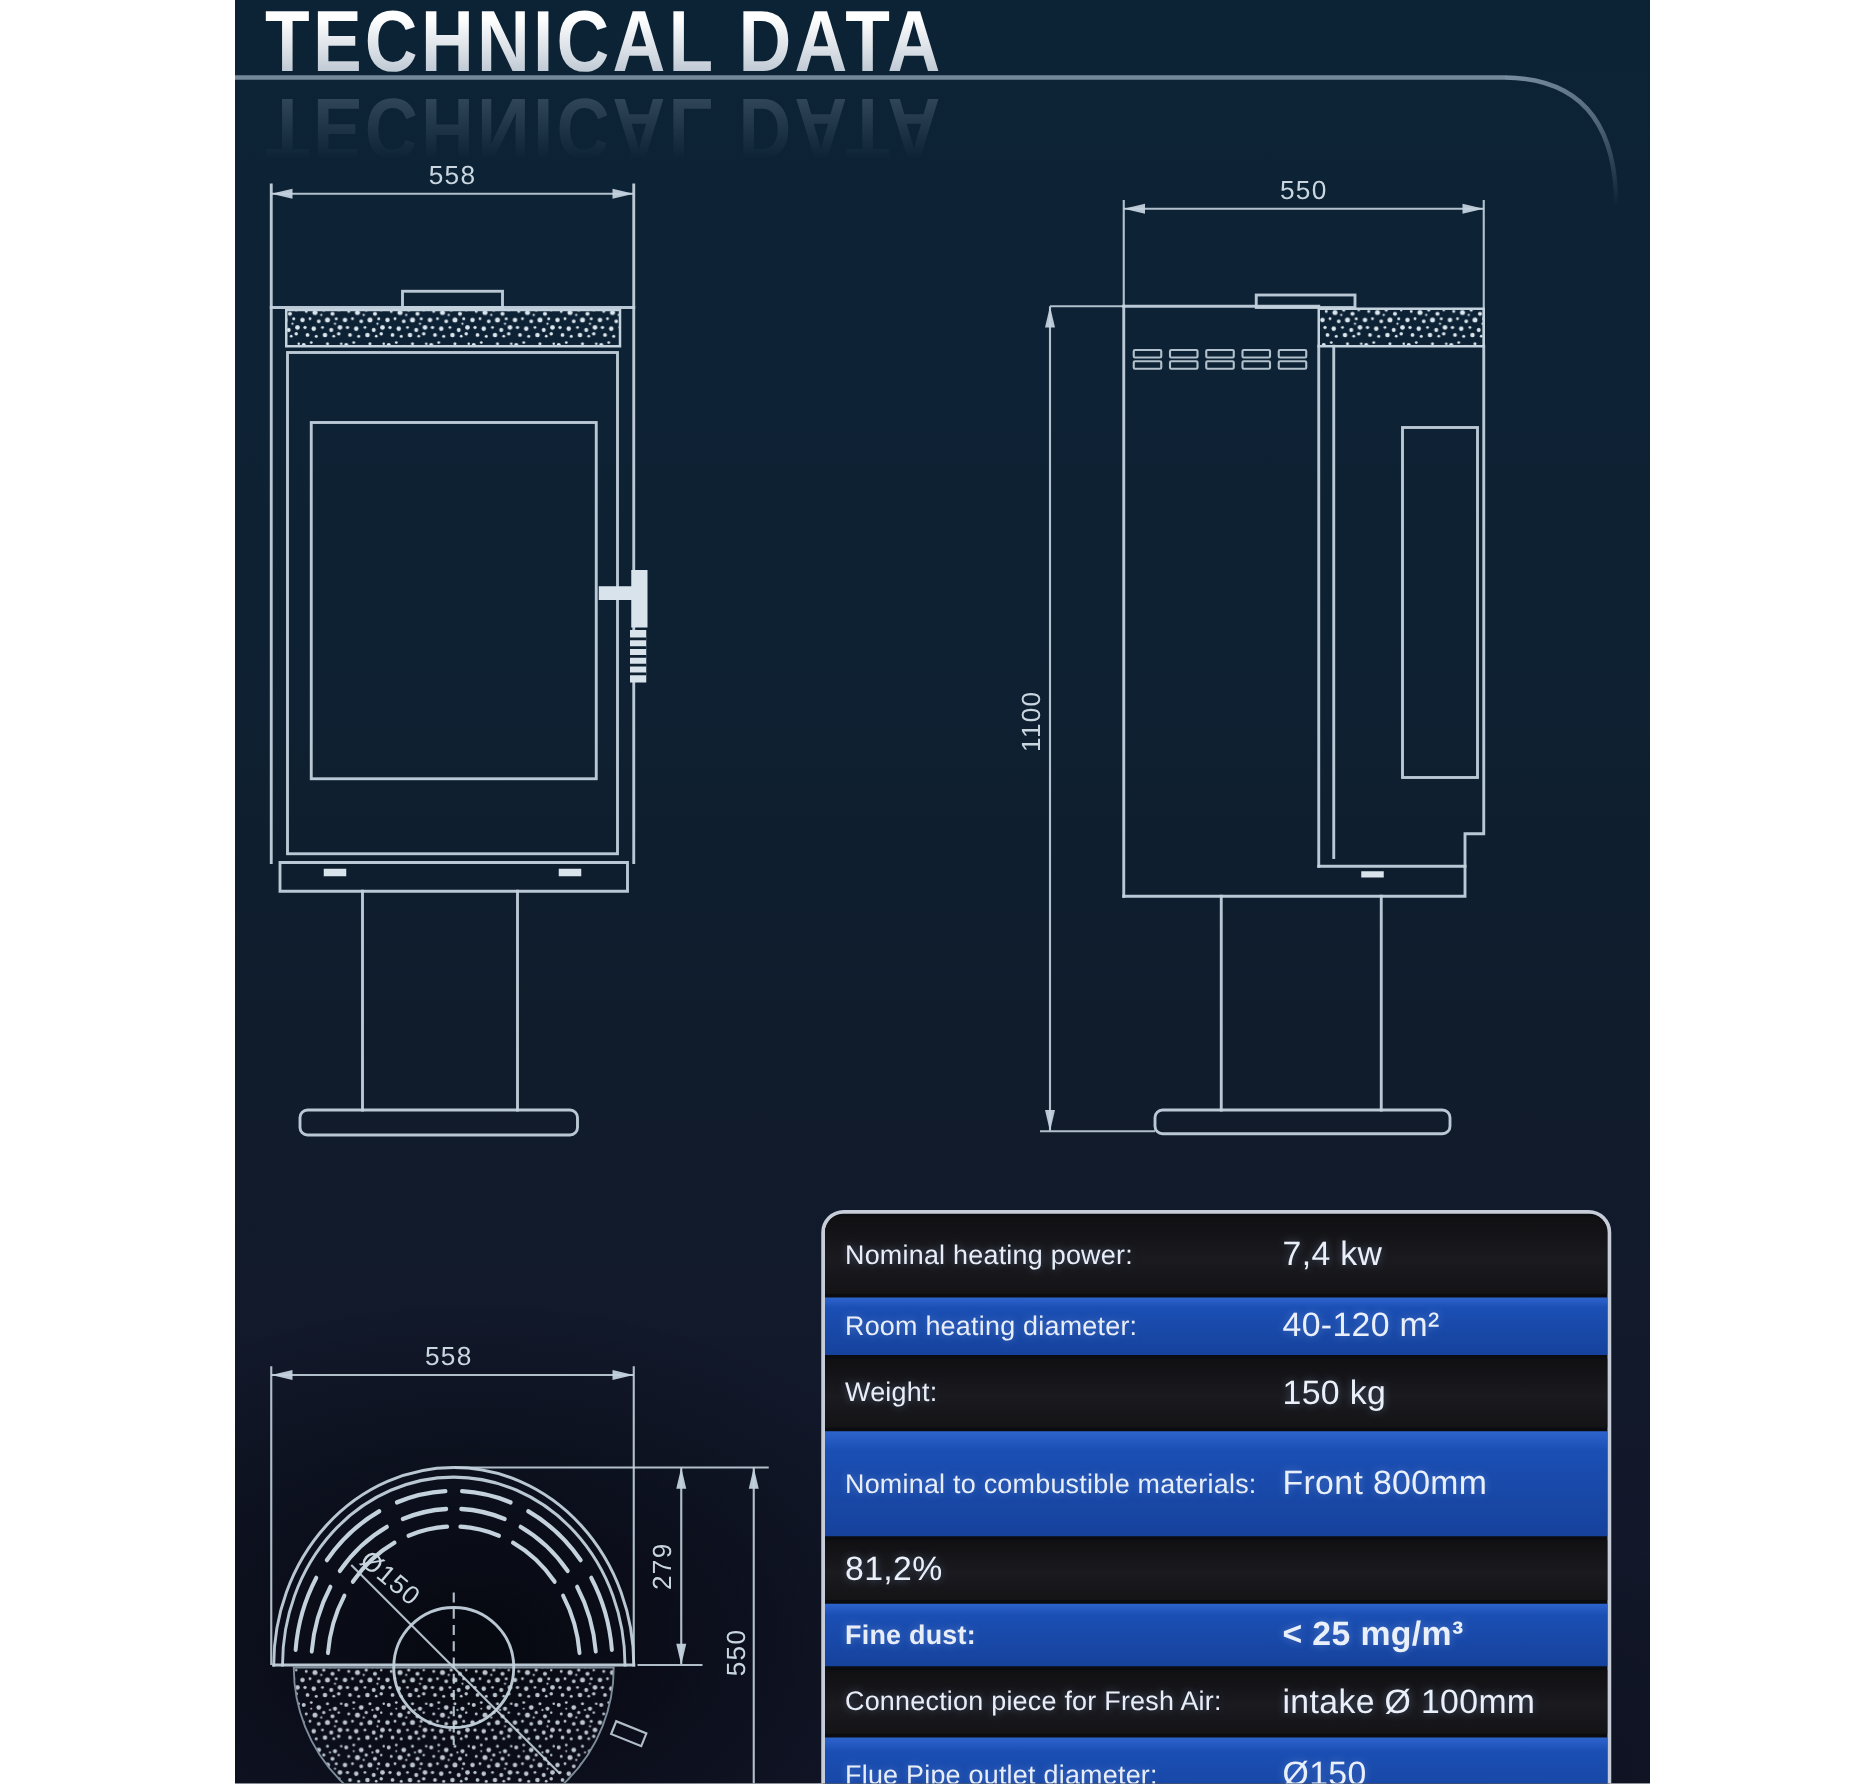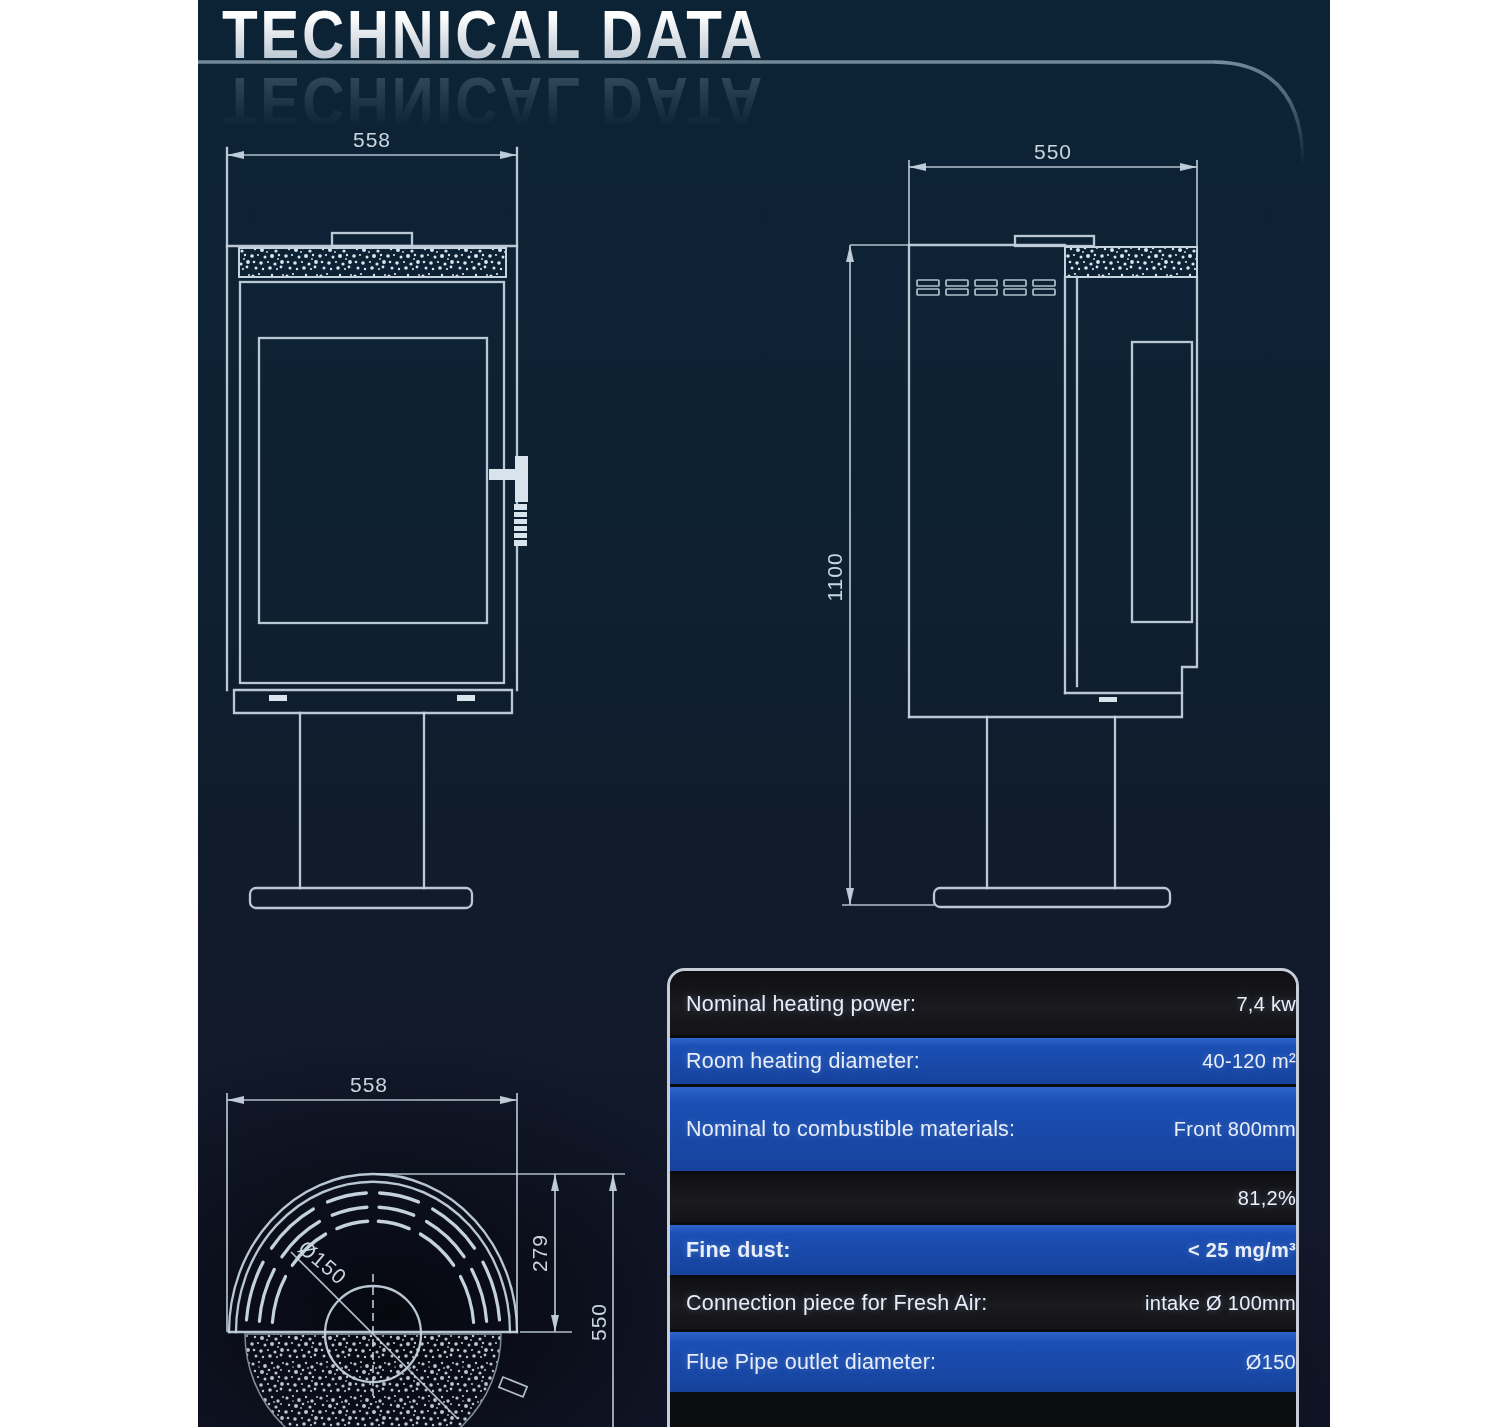--- a/index.html
+++ b/index.html
@@ -1,18 +1,18 @@
 <!DOCTYPE html>
 <html><head>
 <meta charset="utf-8">
 <style>
   html,body{margin:0;padding:0;background:#ffffff;}
   .screen{position:relative;width:1500px;height:1427px;background:#ffffff;overflow:hidden;
           font-family:"Liberation Sans", sans-serif;}
-  .panel{position:absolute;left:198px;top:0;width:1132px;height:1427px;overflow:hidden;
+  .panel{position:absolute;left:188px;top:0;width:1132px;height:1427px;overflow:hidden;
     background:
       radial-gradient(ellipse 640px 430px at 17% 92%, rgba(2,3,7,0.75), rgba(2,3,7,0) 64%),
       radial-gradient(ellipse 700px 380px at 78% 99%, rgba(3,4,8,0.45), rgba(3,4,8,0) 60%),
       linear-gradient(180deg,#0c2336 0%,#0d2234 22%,#0e2031 40%,#101c2c 58%,#12192b 76%,#13172a 100%);
   }
   
   .title-wrap{position:absolute;left:24px;top:2px;width:900px;height:150px;pointer-events:none;}
   .page-title{position:absolute;left:0;top:0;margin:0;font-size:68px;font-weight:bold;line-height:62px;
     letter-spacing:3px;white-space:nowrap;transform:scale(0.86,1.02);transform-origin:left top;
     background:linear-gradient(180deg,#ffffff 20%,#c2ccd6 85%);
@@ -31,22 +31,22 @@
   .whitefill{fill:#d9e3ec;stroke:none;}
   
   .spec-table{position:absolute;left:469px;top:968px;width:632px;height:500px;
     background:#0a0c10;border:3px solid #c6cdd8;border-radius:18px;overflow:hidden;
     padding:2px 0 0 0;box-sizing:border-box;}
   .spec-row{display:flex;align-items:center;margin:0 0 3px 0;padding-left:16px;box-sizing:border-box;}
   .spec-row.dark{background:linear-gradient(180deg,#101013 0%,#1a1a1f 55%,#141417 100%);}
   .spec-row.blue{background:linear-gradient(180deg,#2d64cd 0%,#1b4fb4 18%,#16429c 100%);}
   .spec-label{flex:0 0 350px;font-size:21.5px;color:#e8eef8;letter-spacing:0.2px;
     text-shadow:0 0 7px rgba(170,200,255,0.35);}
-  .spec-value{flex:1;font-size:20px;color:#eaf0fa;letter-spacing:0.3px;line-height:1.45;
-    text-shadow:0 0 7px rgba(170,200,255,0.35);text-align:right;}
+  .spec-value{flex:1;font-size:27px;color:#eaf0fa;letter-spacing:0.3px;line-height:1.45;
+    text-shadow:0 0 7px rgba(170,200,255,0.35);}
   .r1{height:62px;} .r2{height:46px;} .r3{height:55px;} .r4{height:84px;}
   .r5{height:48px;} .r6{height:50px;font-weight:bold;} .r7{height:51px;} .r8{height:60px;}
 </style>
 </head>
 <body>
 
 <div class="screen">
   <div class="panel">
 
     <div class="title-wrap">
@@ -224,20 +224,24 @@
 
     <div class="spec-table">
       <div class="spec-row dark r1">
         <span class="spec-label">Nominal heating power:</span>
         <span class="spec-value">7,4 kw</span>
       </div>
       <div class="spec-row blue r2">
         <span class="spec-label">Room heating diameter:</span>
         <span class="spec-value">40-120 m²</span>
       </div>
+      <div class="spec-row dark r3">
+        <span class="spec-label">Weight:</span>
+        <span class="spec-value">150 kg</span>
+      </div>
       <div class="spec-row blue r4">
         <span class="spec-label">Nominal to combustible materials:</span>
         <span class="spec-value">
             <span style="display:block">Front 800mm</span>
           </span>
       </div>
       <div class="spec-row dark r5">
         <span class="spec-value">81,2%</span>
       </div>
       <div class="spec-row blue r6">

